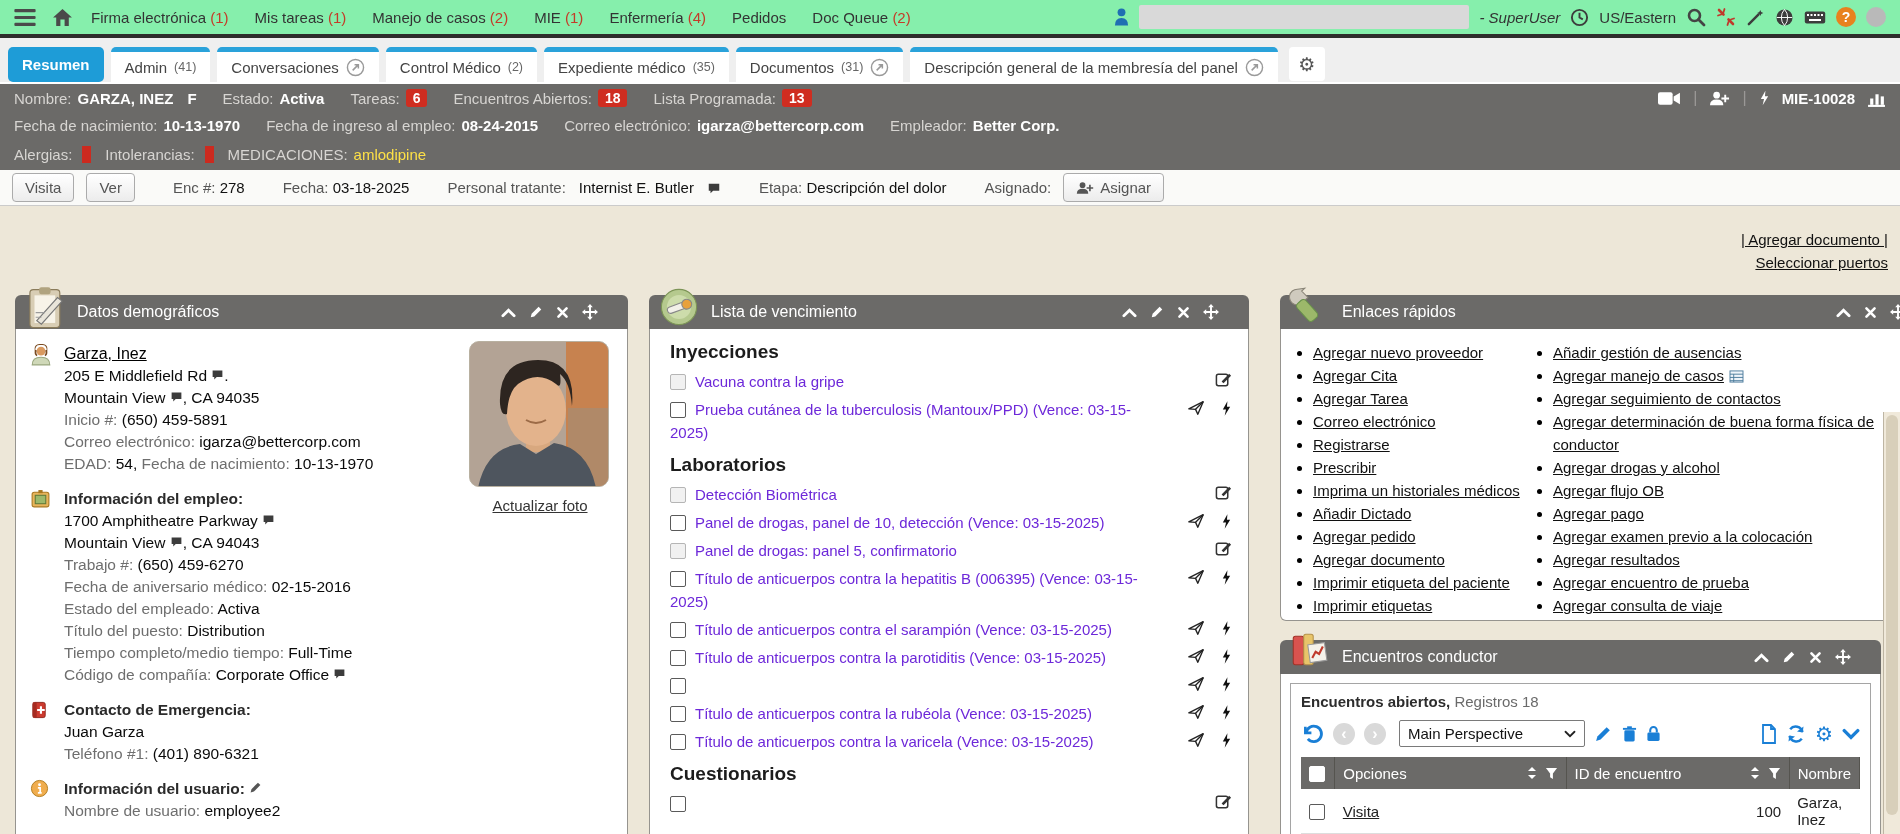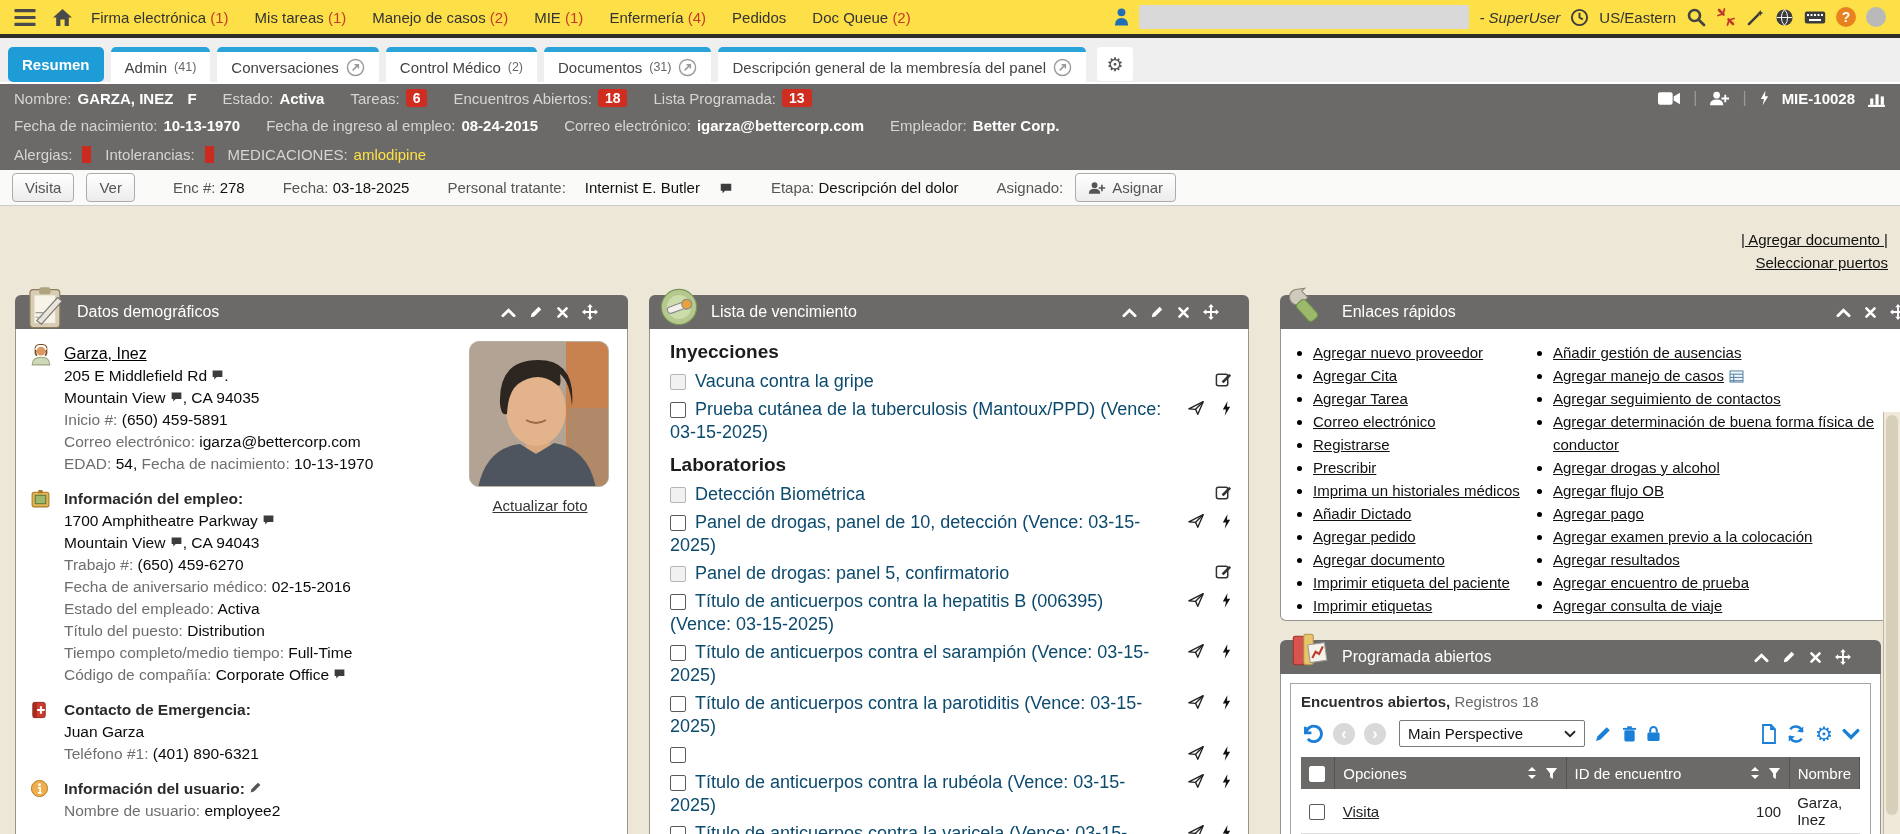--- a/index.html
+++ b/index.html
@@ -1,20 +1,20 @@
 <!DOCTYPE html>
 <html><head>
 <meta charset="utf-8">
 <style>
   * { margin:0; padding:0; box-sizing:border-box; }
   html,body { width:1900px; height:834px; overflow:hidden; font-family:"Liberation Sans", sans-serif; background:#fff; }
   .page { position:relative; width:1900px; height:834px; overflow:hidden; }
 
   
-  .navbar { height:34px; background:#fde047; display:flex; align-items:center; padding:0 14px; gap:18px; }
+  .navbar { height:34px; background:#86efac; display:flex; align-items:center; padding:0 14px; gap:18px; }
   .nav-left-icons { display:flex; align-items:center; gap:16px; color:#4a4a4a; }
   .nav-menu { display:flex; align-items:center; gap:26px; }
   .nav-item { font-size:15px; color:#333; cursor:pointer; white-space:nowrap; }
   .nav-item .red { color:#c43b28; }
   .nav-right { margin-left:auto; display:flex; align-items:center; gap:10px; }
   .blur-box { width:330px; height:24px; background:#d9d9d9; border-radius:2px; }
   .superuser { font-style:italic; font-size:15px; color:#333; white-space:nowrap; }
   .tz { font-size:15px; color:#333; }
   .help-badge { width:20px; height:20px; border-radius:50%; background:#e8821e; color:#fff; font-weight:bold; font-size:14px; display:inline-flex; align-items:center; justify-content:center; }
   .gray-circle { width:20px; height:20px; border-radius:50%; background:#b9b9b9; display:inline-block; }
@@ -70,21 +70,21 @@
   .sec-h { font-weight:bold; color:#2b2b2b; }
   .photo-wrap { position:absolute; right:16px; top:12px; width:142px; text-align:center; }
   .photo { width:140px; height:146px; border-radius:10px; overflow:hidden; border:1px solid #b8b0a0; background:#b3a395; }
   .photo-link { display:inline-block; margin-top:8px; font-size:15px; color:#333; text-decoration:underline; cursor:pointer; }
   .mini-pencil { color:#555; }
 
   
   .due-body { padding:10px 16px 10px 20px; height:562px; }
   .due-h { font-size:19px; font-weight:bold; color:#1c1c1c; margin:10px 0 7px; }
   .due-h:first-child { margin-top:2px; }
-  .due-item { position:relative; padding-right:66px; font-size:18px; color:#0c4a6e; line-height:23px; margin-bottom:5px; }
+  .due-item { position:relative; padding-right:66px; font-size:15px; color:#6d28d9; line-height:23px; margin-bottom:5px; }
   .cb { display:inline-block; width:16px; height:16px; border:1.6px solid #5a5a5a; border-radius:2px; background:#fff; vertical-align:-3px; margin-right:9px; cursor:pointer; }
   .cb.dis { border-color:#b5b5b5; background:#f1f1f1; }
   .due-icons { position:absolute; right:0; top:1px; display:flex; gap:16px; align-items:center; }
 
   
   .ql-body { padding:12px 14px 10px 10px; height:292px; display:flex; overflow:hidden; }
   .ql-body ul { list-style:disc; padding-left:22px; font-size:15px; line-height:23px; }
   .ql-col1 { width:240px; flex:none; }
   .ql-col2 { flex:1; }
   .ql-body a { color:#101010; text-decoration:underline; cursor:pointer; }
@@ -216,20 +216,24 @@
       <span class="ic">
           <svg width="19" height="19" viewBox="0 0 20 20">
             <circle cx="10" cy="10" r="8.5" fill="#fff" stroke="#9a9a9a" stroke-width="1.5"></circle>
             <path d="M7 13 L13 7 M9 7 h4 v4" stroke="#9a9a9a" stroke-width="1.6" fill="none"></path>
           </svg>
         </span>
       </div>
     <div class="tab">
         <span class="tab-label">Control Médico</span>
         <span class="tab-count">(2)</span>
+      </div>
+    <div class="tab">
+        <span class="tab-label">Expediente médico</span>
+        <span class="tab-count">(35)</span>
       </div>
     <div class="tab">
         <span class="tab-label">Documentos</span>
         <span class="tab-count">(31)</span>
       <span class="ic">
           <svg width="19" height="19" viewBox="0 0 20 20">
             <circle cx="10" cy="10" r="8.5" fill="#fff" stroke="#9a9a9a" stroke-width="1.5"></circle>
             <path d="M7 13 L13 7 M9 7 h4 v4" stroke="#9a9a9a" stroke-width="1.6" fill="none"></path>
           </svg>
         </span>
@@ -323,21 +327,21 @@
   </div>
 
   <div class="visitbar">
     <button class="btn">Visita</button>
     <button class="btn">Ver</button>
     <span class="vgap"></span>
     <span><span class="vlbl">Enc #:</span> <span class="vval">278</span></span>
     <span class="vgap"></span>
     <span><span class="vlbl">Fecha:</span> <span class="vval">03-18-2025</span></span>
     <span class="vgap"></span>
-    <span style="display:inline-flex;align-items:center;gap:19px;">
+    <span style="display:inline-flex;align-items:center;gap:13px;">
         <span class="vlbl">Personal tratante:</span> 
         <span class="vval">Internist E. Butler</span>
       <span class="ic">
           <svg width="14" height="14" viewBox="0 0 16 16">
             <path d="M2 3 h12 v8 h-7 l-3 3 v-3 h-2 z" fill="#3c3c3c"></path>
           </svg>
         </span>
       </span>
     <span class="vgap"></span>
     <span><span class="vlbl">Etapa:</span> <span class="vval">Descripción del dolor</span></span>
@@ -789,21 +793,21 @@
     <div class="panel" style="left:1280px; top:434px; width:601px;">
       <div class="panel-header">
         <span class="ph-icon"><svg width="42" height="42" viewBox="0 0 40 40">
               <rect x="5" y="6" width="10" height="27" rx="2" fill="#d9534f" stroke="#a33226"></rect>
               <rect x="15" y="4" width="9" height="29" rx="2" fill="#e8c56a" stroke="#b5914a"></rect>
               <g transform="rotate(-8 28 22)">
                 <rect x="20" y="13" width="16" height="17" fill="#f5f2ea" stroke="#999"></rect>
                 <path d="M22.5 26 l4 -5.5 3 2.5 4.5 -6.5" stroke="#c0392b" stroke-width="2" fill="none"></path>
               </g>
             </svg></span>
-        <span class="ph-title">Programada abiertos</span>
+        <span class="ph-title">Encuentros conductor</span>
         <span class="ph-controls">
           <span class="ic">
               <svg width="15" height="11" viewBox="0 0 16 11">
                 <path d="M2 9 L8 3 L14 9" stroke="#fff" stroke-width="3" fill="none" stroke-linecap="round"></path>
               </svg>
             </span>
           <span class="ic">
               <svg width="14" height="14" viewBox="0 0 16 16">
                 <path d="M2 14 L3 10 L11 2 L14 5 L6 13 Z" fill="#fff"></path>
               </svg>

